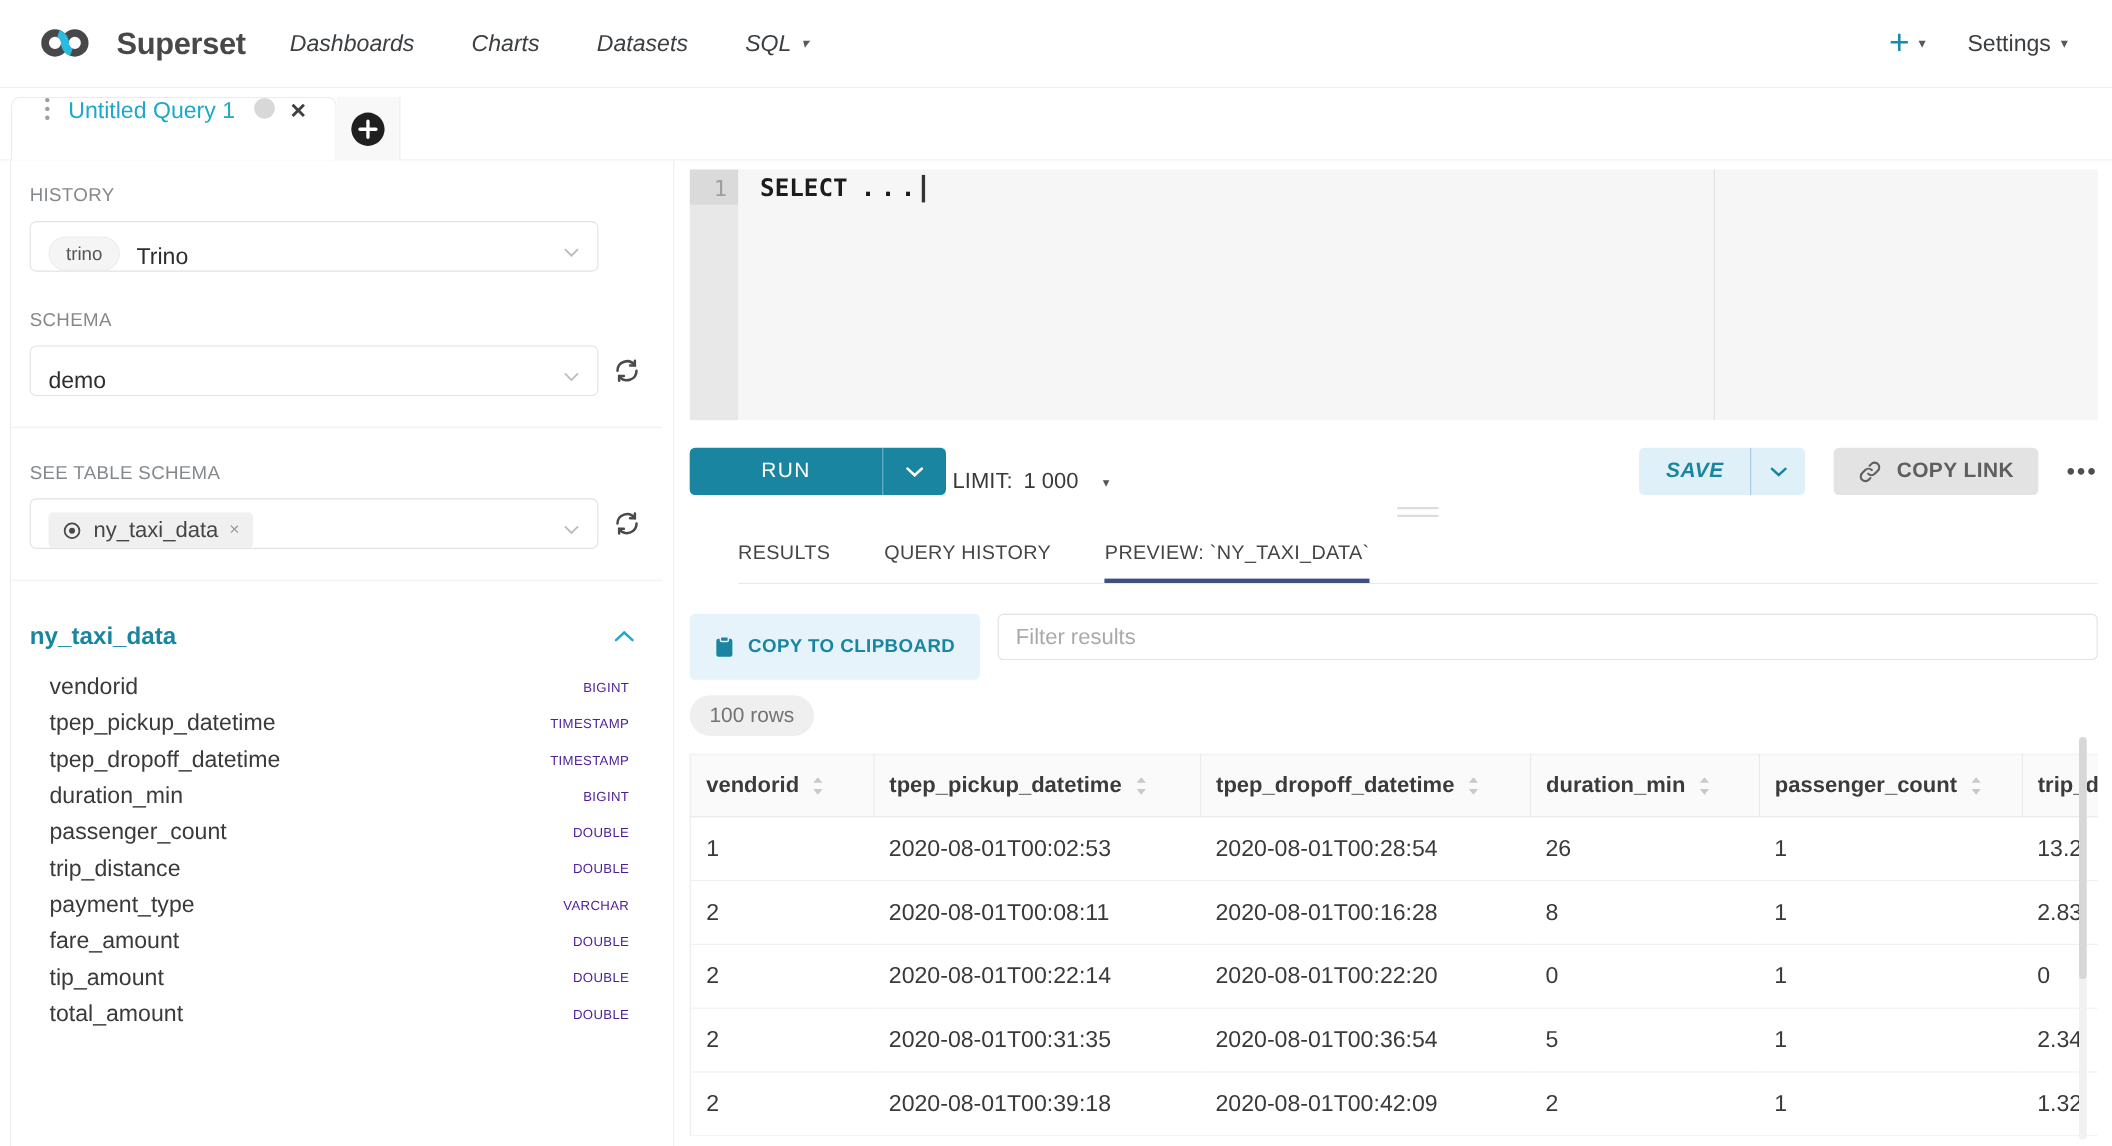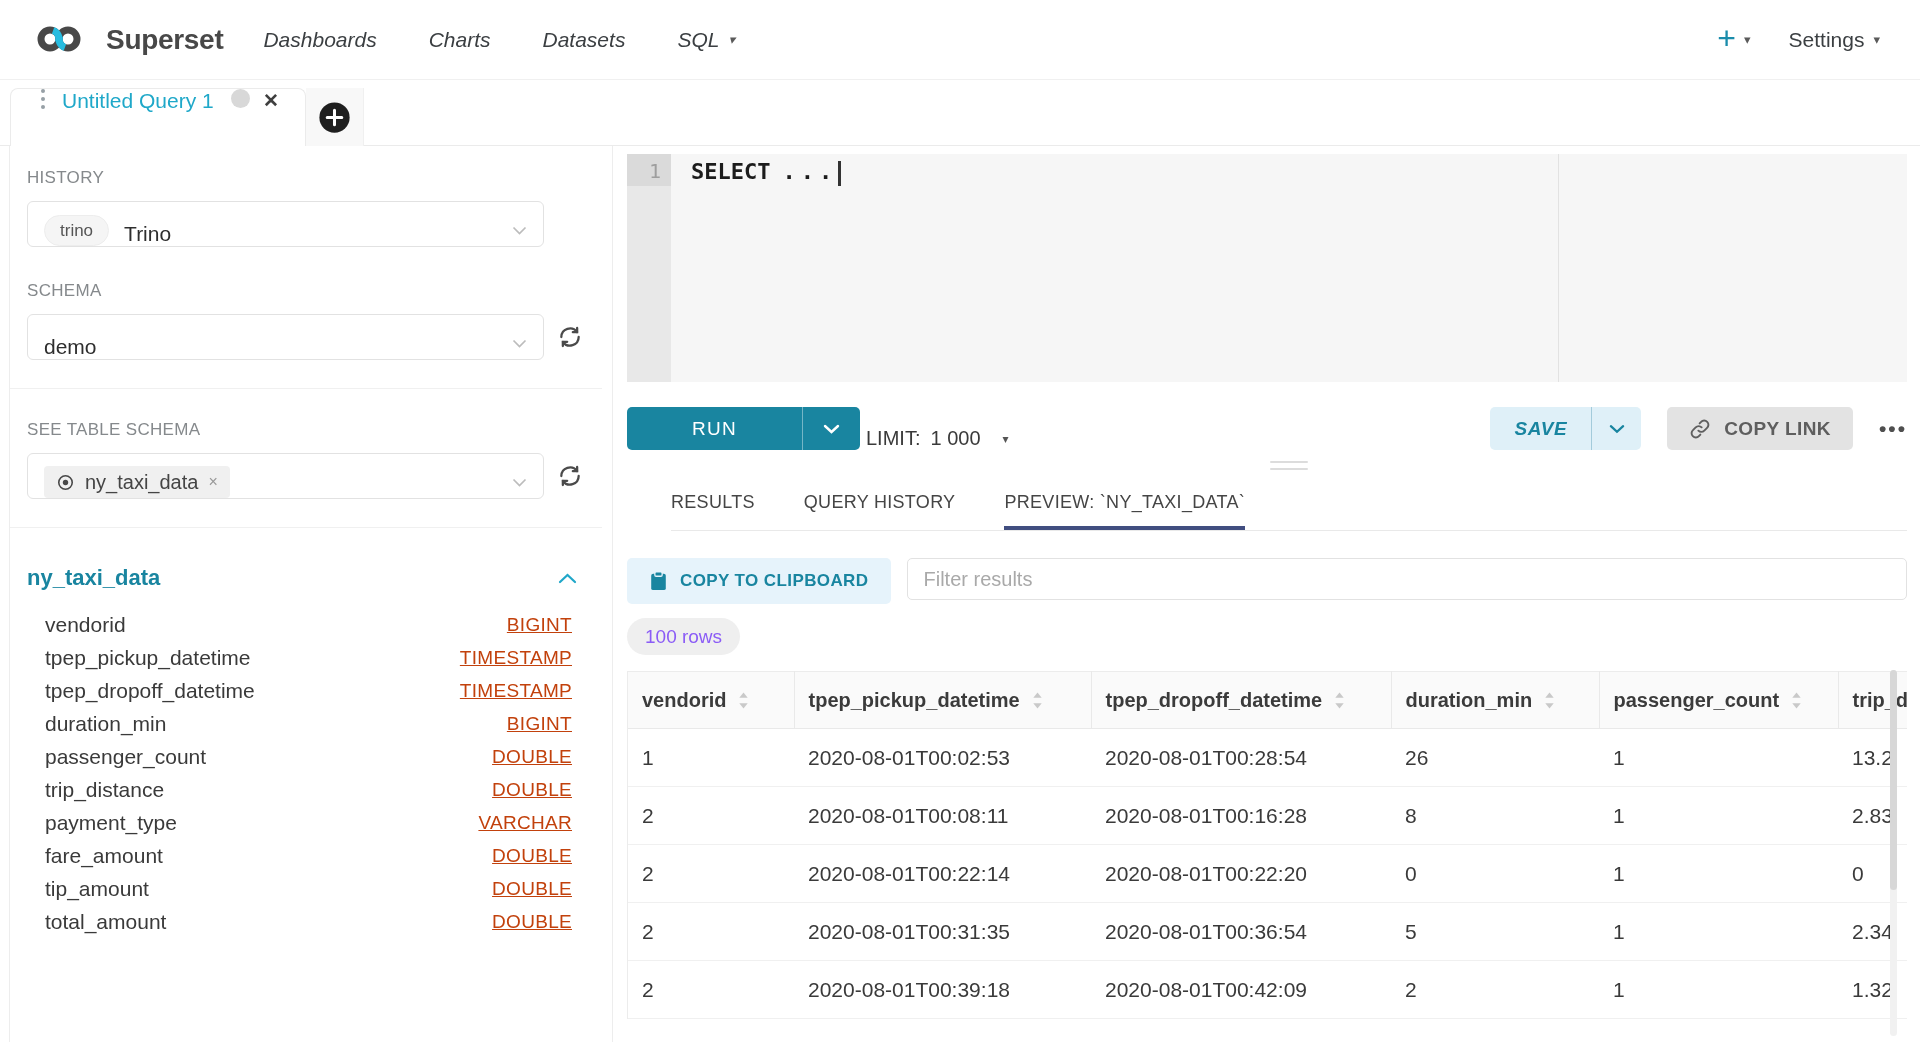--- a/index.html
+++ b/index.html
@@ -52,21 +52,21 @@
     gap: 10px; padding: 0 12px; font-size: 20px; color: #454545; }
   .seltag .tagx { font-size: 16px; color: #999; cursor: pointer; }
   .sdivider { height: 1px; background: #f0f0f0; margin: 28px -19px 0 -17px; }
   .schema-gap { margin-top: 34px; }
   .tbl-gap { margin-top: 31px; }
   .panel-title-row { margin-top: 37px; display: flex; align-items: center; justify-content: space-between; padding-right: 6px; }
   .panel-title { font-size: 22px; font-weight: 700; color: #1985a0; cursor: pointer; }
   .collist { margin-top: 17px; }
   .colrow { height: 33px; display: flex; align-items: center; padding: 0 11px 0 18px; }
   .colname { font-size: 21px; color: #3a3a3a; }
-  .coltype { margin-left: auto; font-size: 19px; color: #c2410c; letter-spacing: 0.3px; text-decoration: underline; }
+  .coltype { margin-left: auto; font-size: 12px; color: #4c1d95; letter-spacing: 0.3px; }
 
   
   .main { position: absolute; left: 614px; top: 146px; right: 0; bottom: 0; background: #fff;
     padding: 8px 13px 0; overflow: hidden; }
 
   .editor { height: 228px; background: #f6f6f6; display: flex; position: relative; overflow: hidden; }
   .gutter { width: 44px; background: #e8e8e8; flex: none; font-family: "DejaVu Sans Mono", monospace;
     font-size: 20px; color: #9e9e9e; text-align: right; }
   .gutter .ln { display: block; padding: 5px 10px 3px 0; background: #dadada; }
   .codearea { flex: 1; padding: 5px 0 0 20px; font-family: "DejaVu Sans Mono", monospace;
@@ -96,30 +96,30 @@
   .tabsrow { height: 81px; border-bottom: 1px solid #e9e9e9; display: flex; align-items: flex-end;
     gap: 49px; position: relative; margin-left: 44px; }
   .splitter { position: absolute; top: 11px; left: 50%; transform: translateX(-50%); width: 38px; cursor: row-resize; }
   .splitter div { height: 2px; background: #dcdcdc; border-radius: 2px; }
   .splitter div + div { margin-top: 5px; }
   .rtab { font-size: 18px; color: #454545; padding-bottom: 17px; letter-spacing: 0.3px; position: relative;
     cursor: pointer; white-space: nowrap; }
   .rtab.active::after { content: ''; position: absolute; left: 0; right: 0; bottom: 0; height: 4px; background: #414e80; }
 
   .actions { margin-top: 27px; display: flex; gap: 16px; }
-  .copyclip-btn { height: 46px; background: #e6f3fb; border-radius: 5px; display: flex; align-items: center;
+  .copyclip-btn { height: 60px; background: #e6f3fb; border-radius: 5px; display: flex; align-items: center;
     gap: 13px; padding: 0 23px; color: #1985a0; font-weight: 700; font-size: 17px; letter-spacing: 0.4px;
     cursor: pointer; flex: none; }
   .filterinput { flex: 1; height: 42px; border: 1px solid #e2e2e2; border-radius: 5px; padding: 0 15px;
     font-size: 20px; color: #333; background: #fff; outline: none; font-family: "Liberation Sans", sans-serif; }
   .filterinput::placeholder { color: #a9a9a9; }
 
   .badge-row { margin-top: 14px; }
   .rowsbadge { display: inline-flex; height: 37px; align-items: center; background: #efefef;
-    border-radius: 19px; padding: 0 18px; font-size: 19px; color: #8b5cf6; }
+    border-radius: 19px; padding: 0 18px; font-size: 19px; color: #737373; }
 
   .rtable { margin-top: 16px; border-left: 1px solid #ececec; width: 100%; overflow: hidden; }
   table { border-collapse: collapse; table-layout: fixed; width: 100%; min-width: 1280px; }
   col.c0 { width: 166px; } col.c1 { width: 297px; } col.c2 { width: 300px; }
   col.c3 { width: 208px; } col.c4 { width: 239px; }
   th { height: 57px; background: #fafafa; border-top: 1px solid #ececec; border-right: 1px solid #e9e9e9;
     border-bottom: 1px solid #e9e9e9; text-align: left; padding-left: 14px; }
   th .thwrap { display: flex; align-items: center; gap: 12px; font-size: 20px; font-weight: 700;
     color: #3b3b3b; white-space: nowrap; cursor: pointer; }
   td { height: 58px; padding-left: 14px; font-size: 21px; color: #3a3a3a; border-bottom: 1px solid #f0f0f0;

